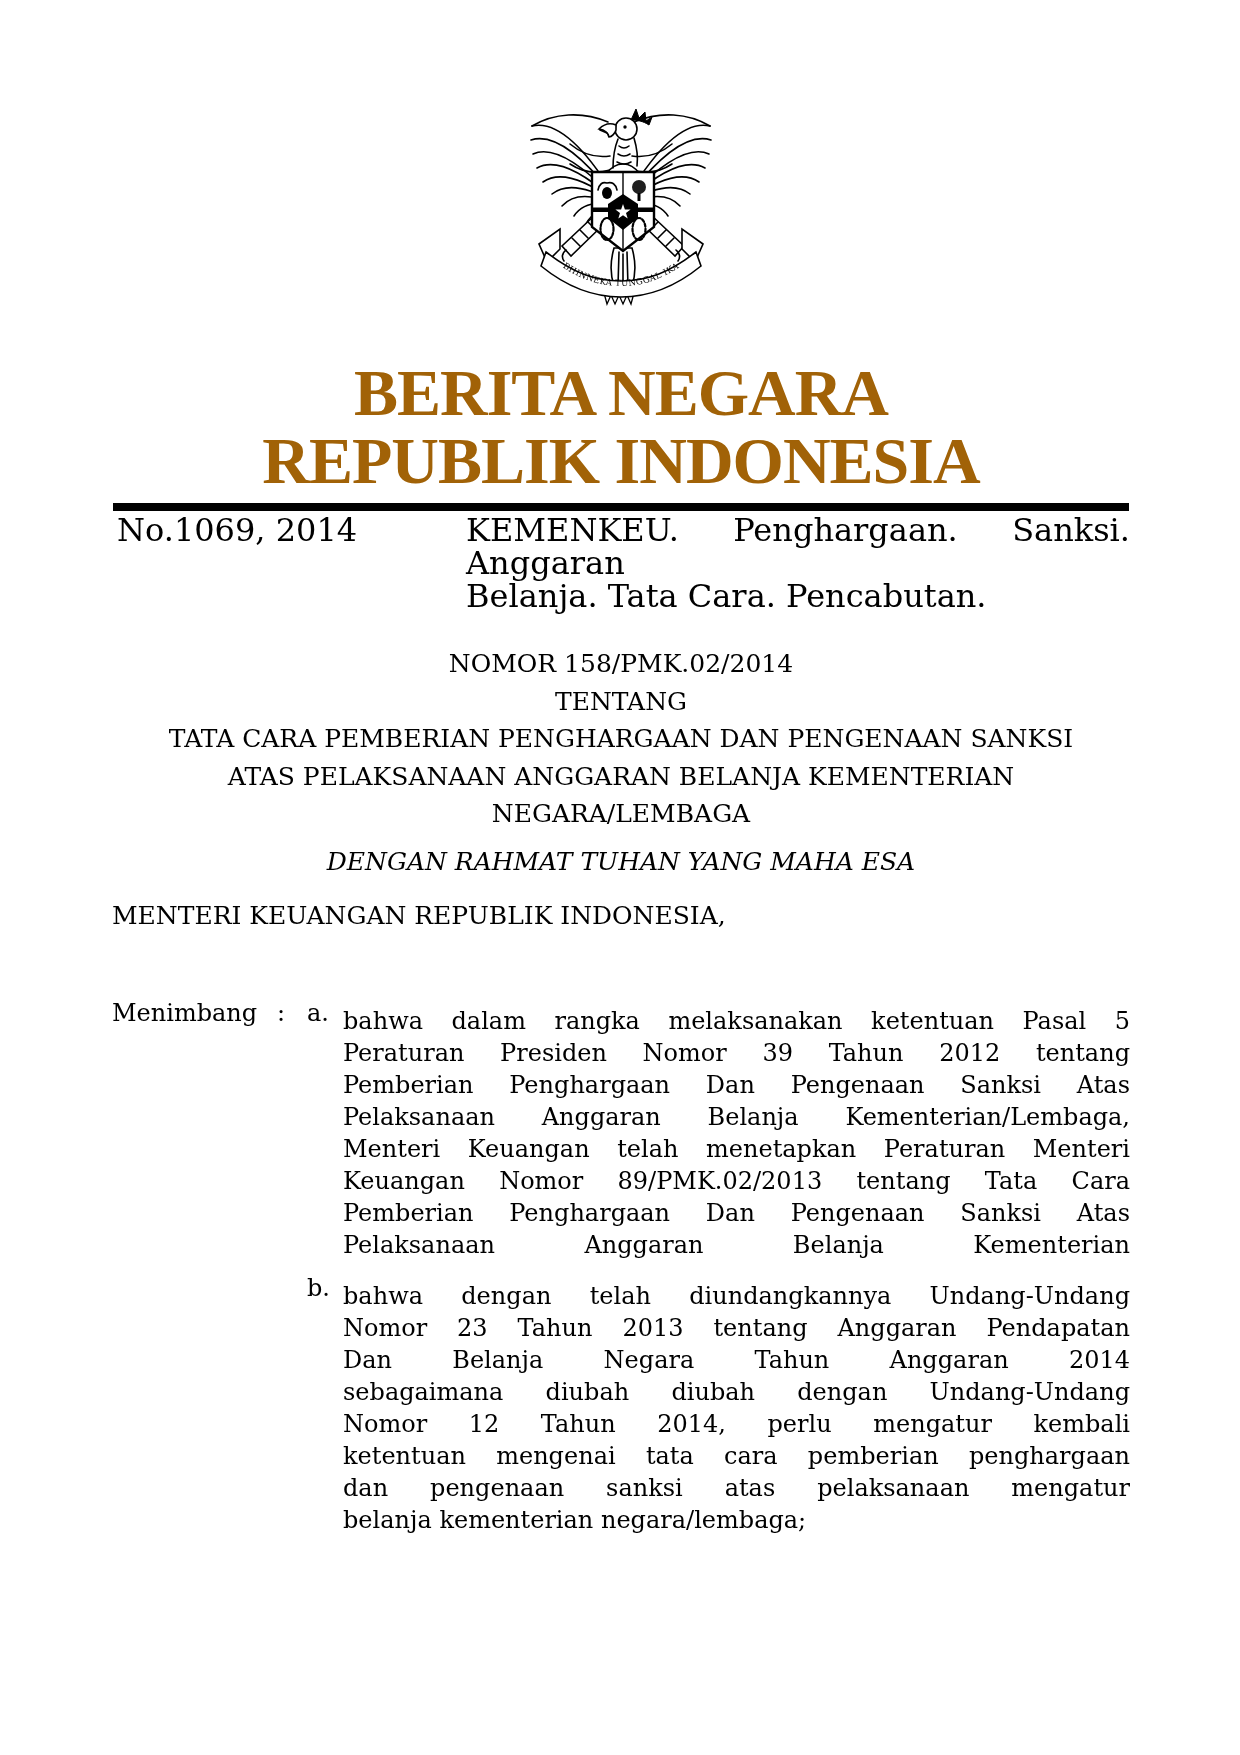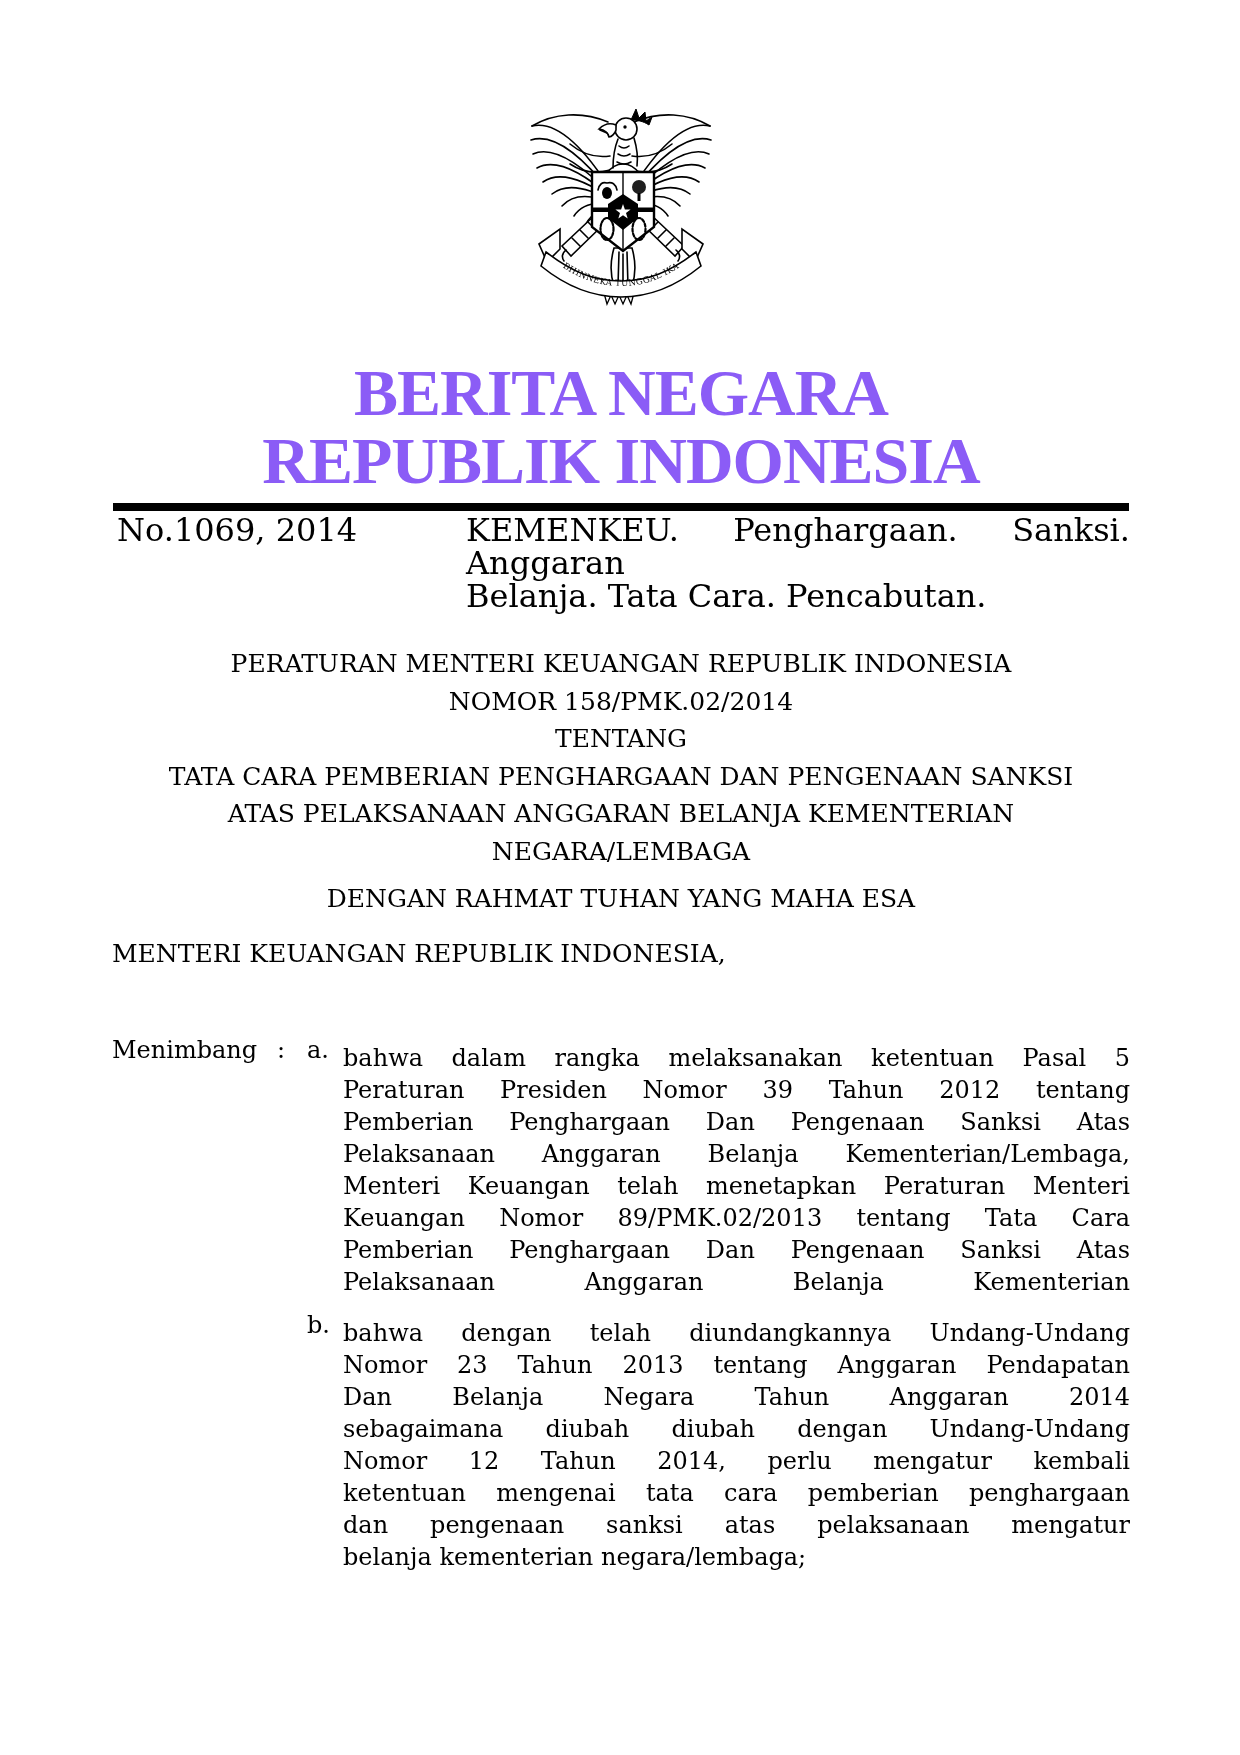--- a/index.html
+++ b/index.html
@@ -27,21 +27,21 @@
   .emblem-wrap svg { display: inline-block; }
   
   .masthead {
     margin-top: 43px;
     text-align: center;
     font-family: "Liberation Serif", serif;
     font-weight: 700;
     font-size: 66px;
     line-height: 68px;
     letter-spacing: -1px;
-    color: #8b5cf6;
+    color: #a16207;
   }
   .rule {
     margin-top: 8px;
     margin-left: 1px;
     width: 1016px;
     height: 8px;
     background: #000;
   }
   
   .gazette-row {
@@ -66,21 +66,21 @@
   .jline-last {
     text-align: left;
   }
   
   .title-block {
     margin-top: 32px;
     text-align: center;
     font-size: 25px;
     line-height: 37.5px;
   }
-  .invocation { margin-top: 10px; text-align: center; font-size: 25px; line-height: 37.5px; }
+  .invocation { margin-top: 10px; text-align: center; font-size: 25px; line-height: 37.5px; font-style: italic; }
   .authority  { margin-top: 17px;  text-align: left; font-size: 25px; line-height: 37.5px; }
   
   .considerations {
     margin-top: 62px;
     font-size: 24px;
     line-height: 32px;
   }
   .cons-row {
     display: grid;
     grid-template-columns: 165px 30px 36px 1fr;
@@ -198,21 +198,20 @@
 
   <div class="gazette-row">
     <div class="gazette-number">No.1069, 2014</div>
     <div class="gazette-subject">
       <div class="jline">KEMENKEU. Penghargaan. Sanksi. Anggaran</div>
       <div class="jline-last">Belanja. Tata Cara. Pencabutan.</div>
     </div>
   </div>
 
   <div class="title-block">
-    <div>PERATURAN MENTERI KEUANGAN REPUBLIK INDONESIA</div>
     <div>NOMOR 158/PMK.02/2014</div>
     <div>TENTANG</div>
     <div>TATA CARA PEMBERIAN PENGHARGAAN DAN PENGENAAN SANKSI</div>
     <div>ATAS PELAKSANAAN ANGGARAN BELANJA KEMENTERIAN</div>
     <div>NEGARA/LEMBAGA</div>
   </div>
 
   <div class="invocation">DENGAN RAHMAT TUHAN YANG MAHA ESA</div>
   <div class="authority">MENTERI KEUANGAN REPUBLIK INDONESIA,</div>
 

